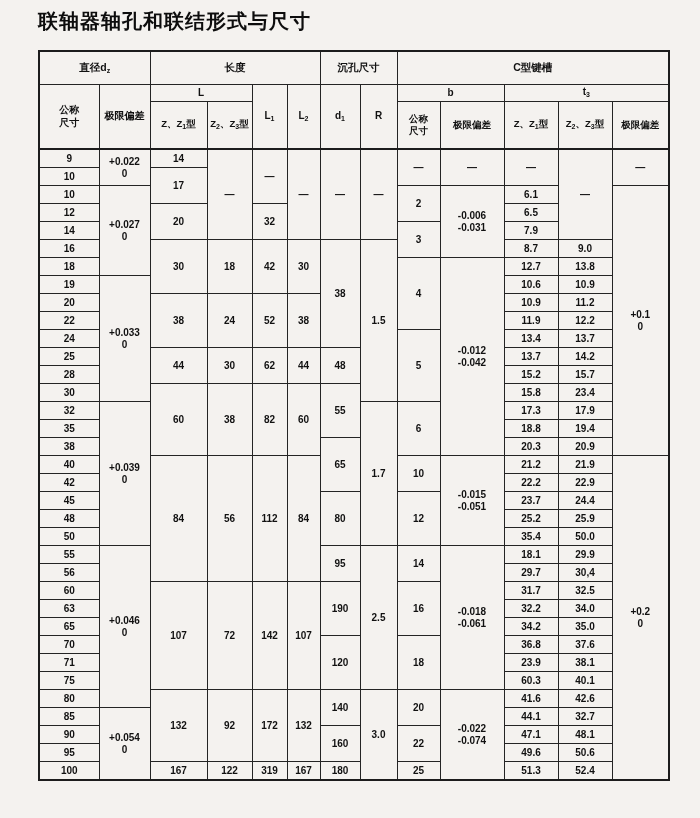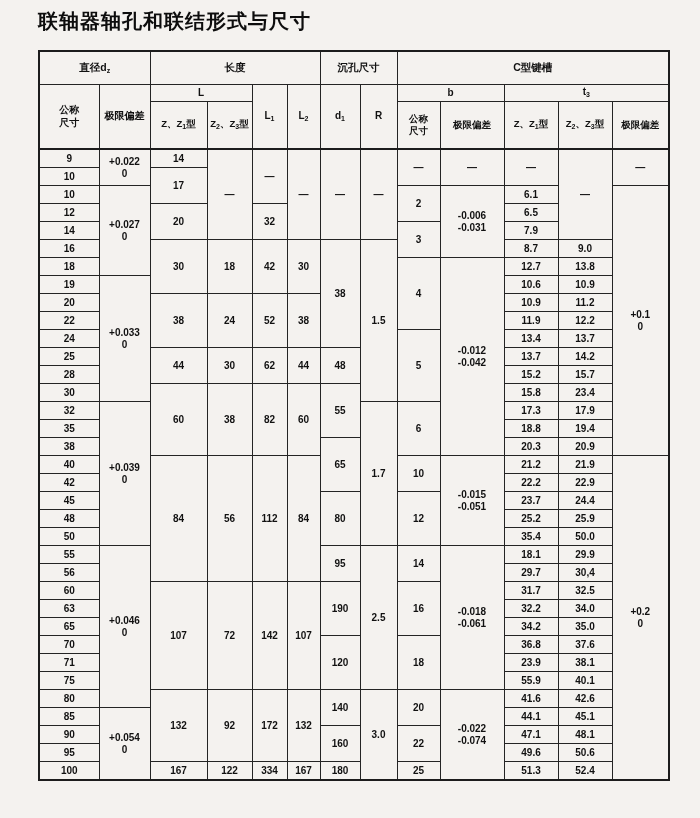--- a/index.html
+++ b/index.html
@@ -310,21 +310,21 @@
           <td>36.8</td>
           <td>37.6</td>
         </tr>
         <tr>
           <td class="c-size">71</td>
           <td>23.9</td>
           <td>38.1</td>
         </tr>
         <tr>
           <td class="c-size">75</td>
-          <td>55.9</td>
+          <td>60.3</td>
           <td>40.1</td>
         </tr>
         <tr>
           <td class="c-size">80</td>
           <td rowspan="4">132</td>
           <td rowspan="4">92</td>
           <td rowspan="4">172</td>
           <td rowspan="4">132</td>
           <td rowspan="2">140</td>
           <td rowspan="5">3.0</td>
@@ -332,39 +332,39 @@
           <td rowspan="5">-0.022
 -0.074</td>
           <td>41.6</td>
           <td>42.6</td>
         </tr>
         <tr>
           <td class="c-size">85</td>
           <td rowspan="4">+0.054
 0</td>
           <td>44.1</td>
-          <td>45.1</td>
+          <td>32.7</td>
         </tr>
         <tr>
           <td class="c-size">90</td>
           <td rowspan="2">160</td>
           <td rowspan="2">22</td>
           <td>47.1</td>
           <td>48.1</td>
         </tr>
         <tr>
           <td class="c-size">95</td>
           <td>49.6</td>
           <td>50.6</td>
         </tr>
         <tr>
           <td class="c-size">100</td>
           <td>167</td>
           <td>122</td>
-          <td>334</td>
+          <td>319</td>
           <td>167</td>
           <td>180</td>
           <td>25</td>
           <td>51.3</td>
           <td>52.4</td>
         </tr>
       </tbody>
   </table>
 </div>
 

